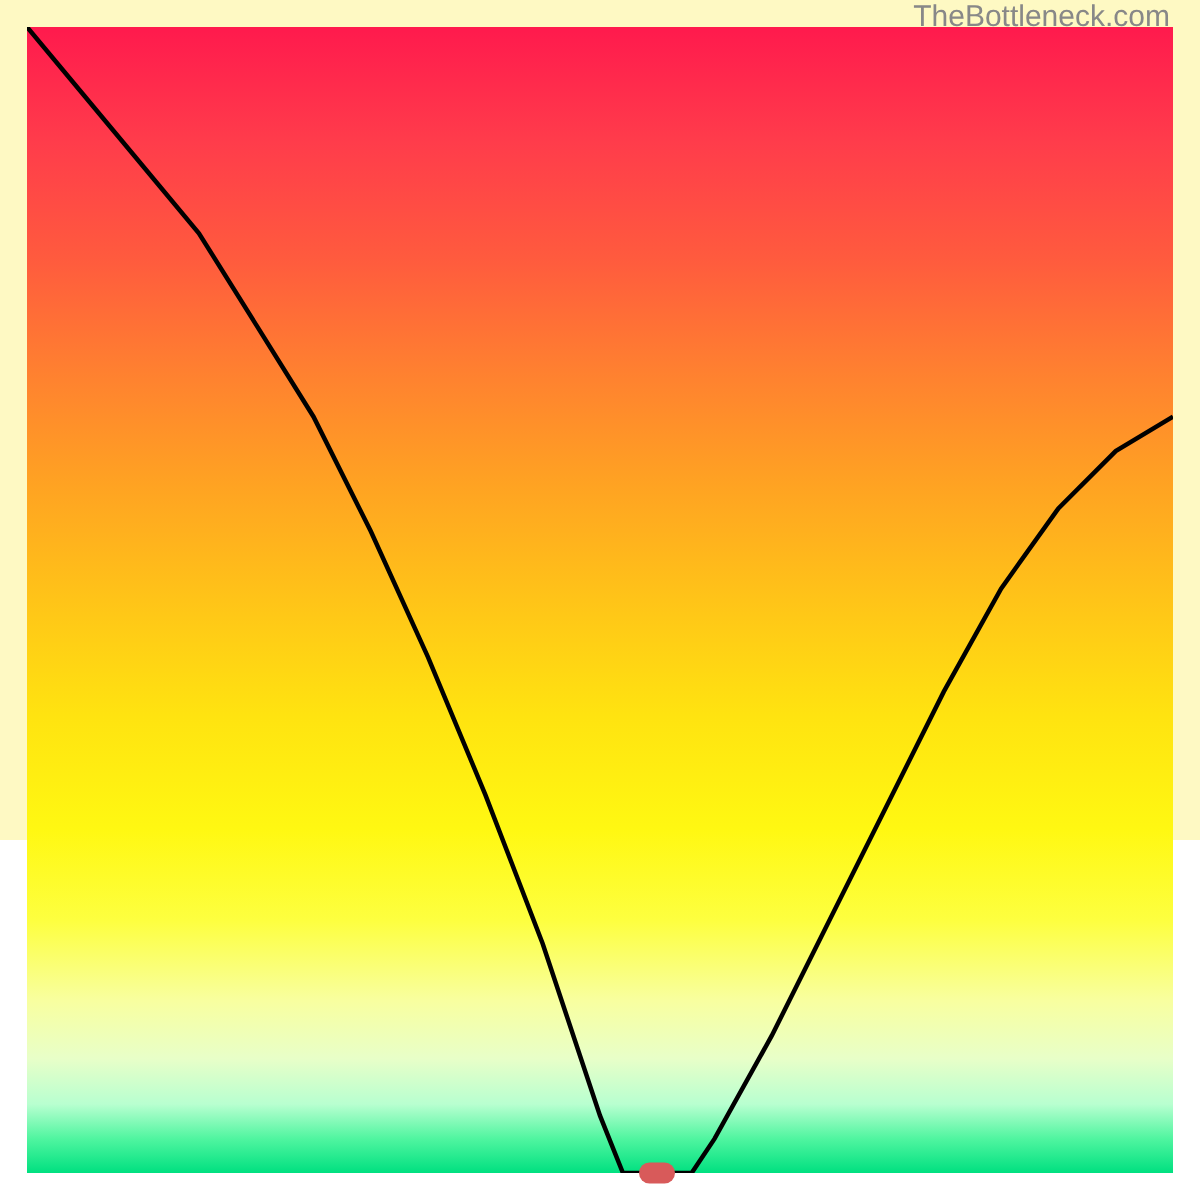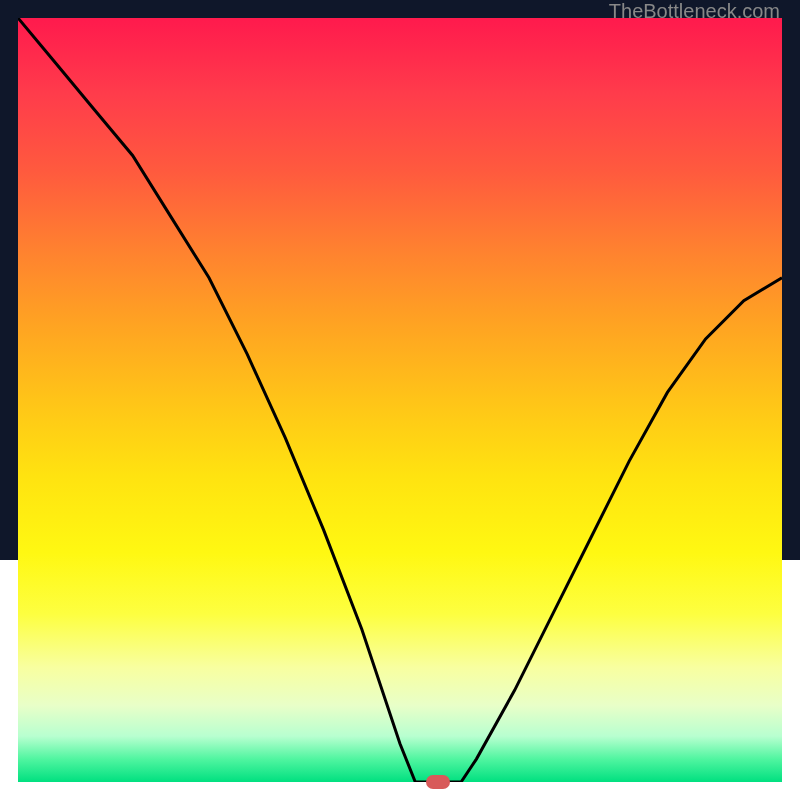--- a/index.html
+++ b/index.html
@@ -7,21 +7,21 @@
     padding: 0;
     width: 800px;
     height: 800px;
     overflow: hidden;
     font-family: Arial, sans-serif;
   }
   .chart-container {
     position: relative;
     width: 800px;
     height: 560px;
-    background: #0f172a;
+    background: #fef9c3;
     text-align: center;
   }
   .plot-area {
     position: absolute;
     left: 18px;
     top: 18px;
     width: 764px;
     height: 764px;
     background: linear-gradient(to bottom,
       #ff1a4d 0%,

